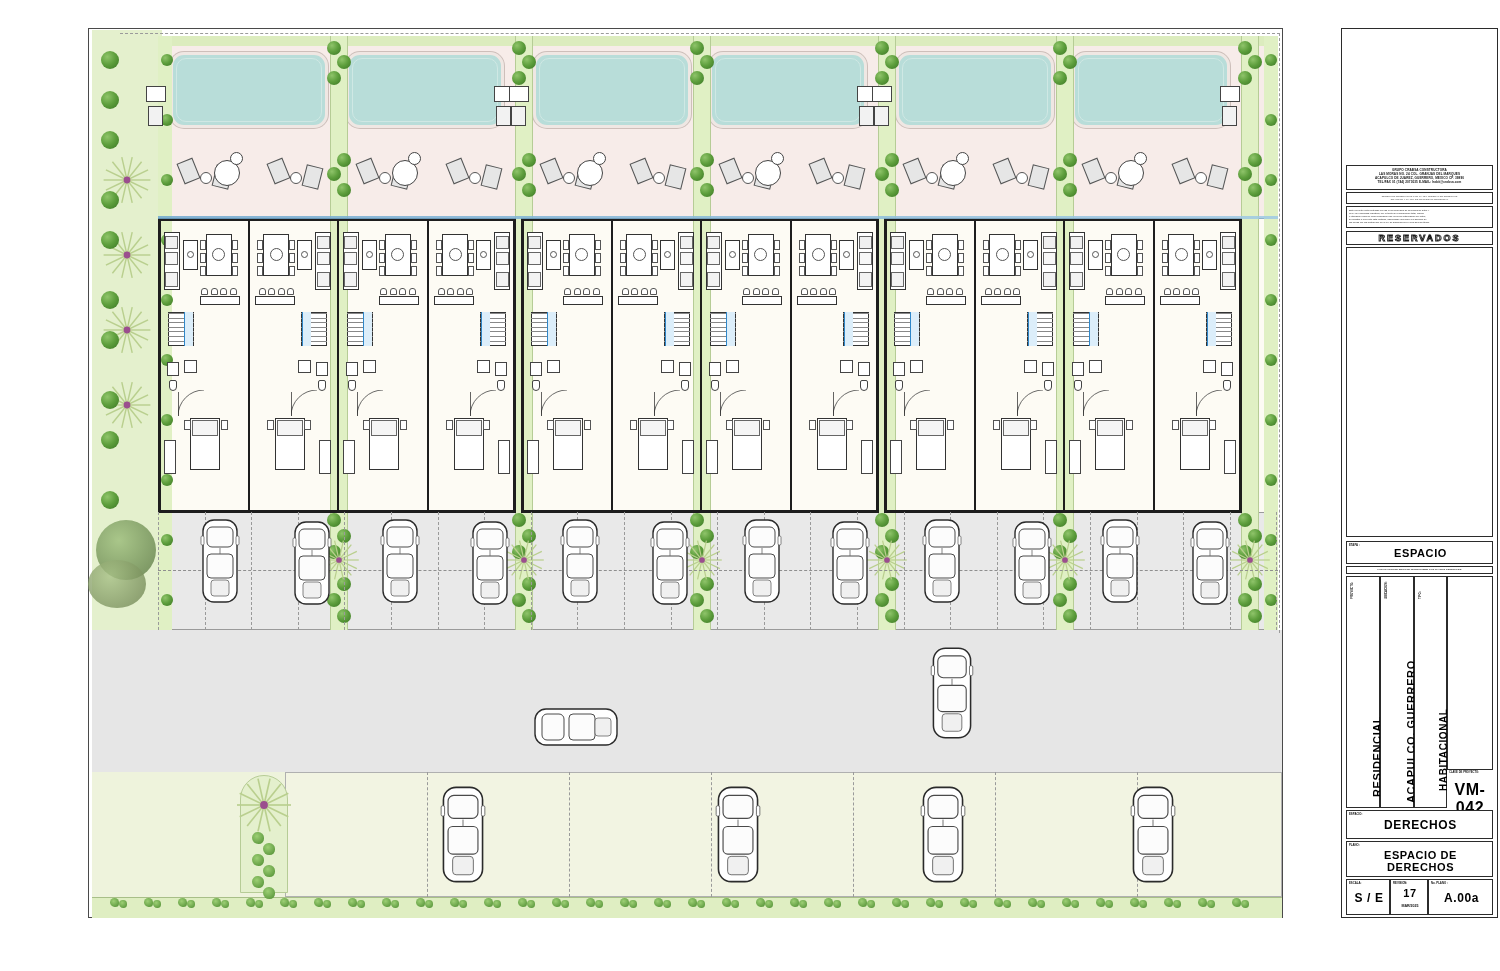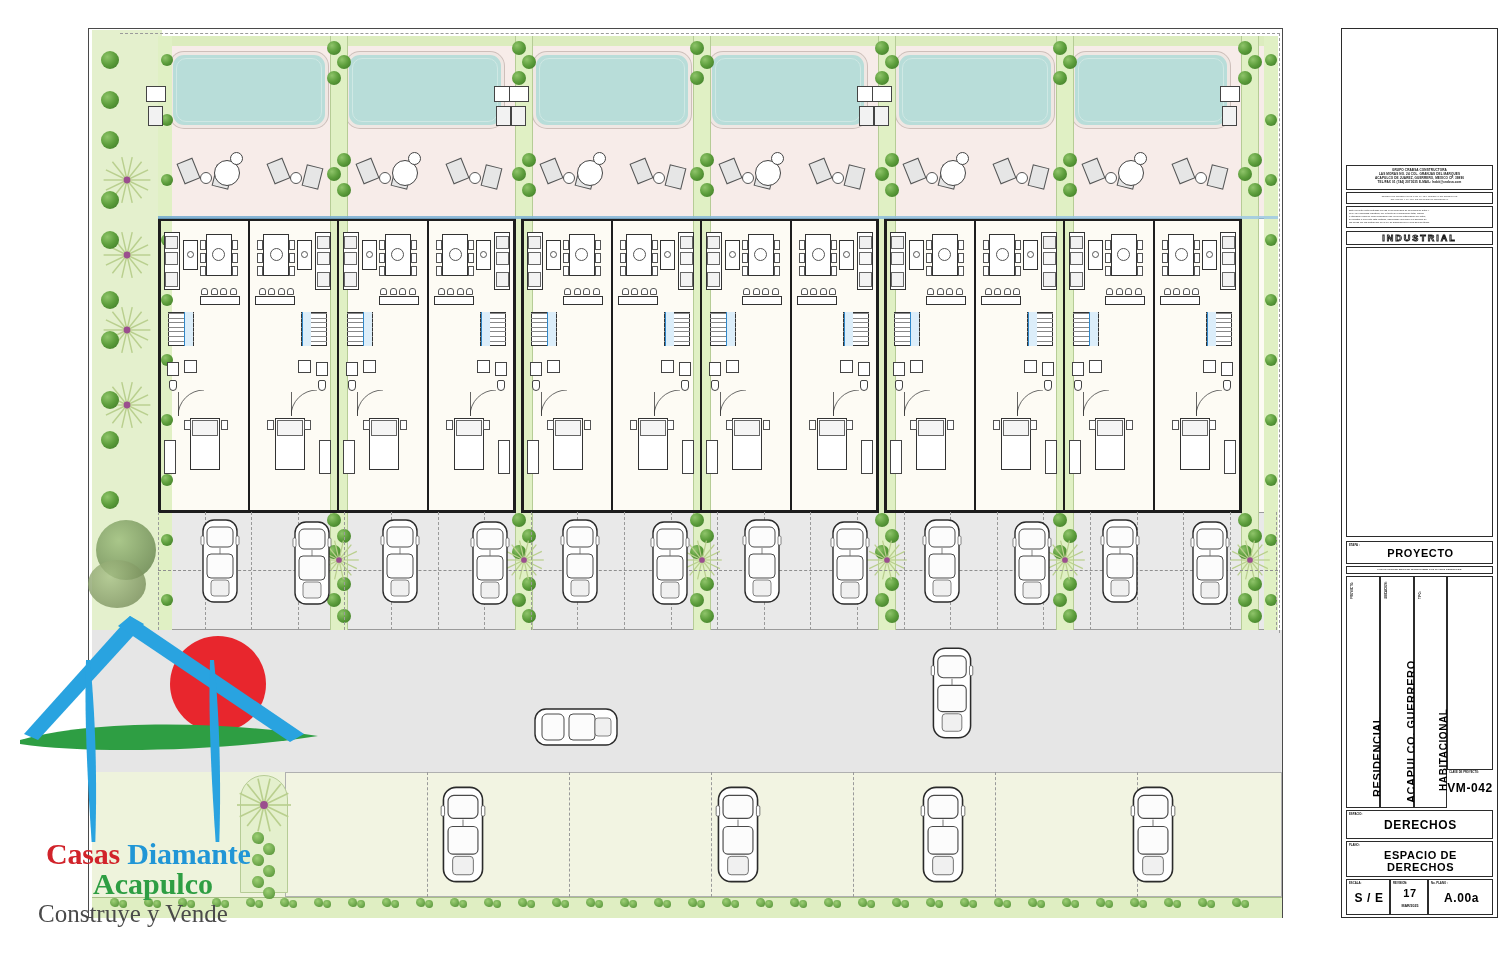--- a/index.html
+++ b/index.html
@@ -1229,40 +1229,20 @@
         <div style="position: absolute; left: 857px; top: 86px; width: 20px; height: 16px; border: 1px solid rgb(68, 68, 68); background: rgb(255, 255, 255); box-sizing: border-box;"></div>
         <div style="position: absolute; left: 859px; top: 106px; width: 15px; height: 20px; border: 1px solid rgb(68, 68, 68); background: rgb(242, 242, 242); box-sizing: border-box;"></div>
         <div style="position: absolute; left: 872px; top: 86px; width: 20px; height: 16px; border: 1px solid rgb(68, 68, 68); background: rgb(255, 255, 255); box-sizing: border-box;"></div>
         <div style="position: absolute; left: 874px; top: 106px; width: 15px; height: 20px; border: 1px solid rgb(68, 68, 68); background: rgb(242, 242, 242); box-sizing: border-box;"></div>
         <div style="position: absolute; left: 1220px; top: 86px; width: 20px; height: 16px; border: 1px solid rgb(68, 68, 68); background: rgb(255, 255, 255); box-sizing: border-box;"></div>
         <div style="position: absolute; left: 1222px; top: 106px; width: 15px; height: 20px; border: 1px solid rgb(68, 68, 68); background: rgb(242, 242, 242); box-sizing: border-box;"></div>
       </div>
 
   </div>
 
-  <div id="watermark">
-    <svg width="330" height="230" viewBox="0 0 330 230" style="position:absolute;left:0;top:0;">
-
-      <circle cx="200" cy="72" r="48" fill="#e8262d"></circle>
-
-      <path d="M2 128 C70 108 200 108 300 124 C200 140 70 142 2 132 Z" fill="#2e9e43"></path>
-
-      <path d="M6 122 L112 4 L126 12 L20 128 Z" fill="#29a3e0"></path>
-      <path d="M112 4 L286 122 L272 130 L100 14 Z" fill="#29a3e0"></path>
-
-      <path d="M72 48 C78 110 80 180 76 264 C70 180 66 110 68 48 Z" fill="#29a3e0"></path>
-      <path d="M196 48 C202 110 204 180 200 264 C194 180 190 110 192 48 Z" fill="#29a3e0"></path>
-    </svg>
-    <div class="wm-casas">
-      <span class="c-red">Casas</span>
-      <span class="c-blue">Diamante</span>
-    </div>
-    <div class="wm-acap">Acapulco</div>
-    <div class="wm-tag">Construye y Vende</div>
-  </div>
 
   <div id="titleblock">
 
 
     <div class="tbcell" style="left:4px;top:136px;width:147px;height:25px;padding:1.5px 1px;">
       <div class="tbtiny">GRUPO CRABSA CONSTRUCTORA</div>
       <div class="tbtiny">LAS MORAS NO. 24 COL. GRANJAS DEL MARQUES</div>
       <div class="tbtiny">ACAPULCO DE JUAREZ, GUERRERO, MEXICO CP. 39890</div>
       <div class="tbtiny">TEL/FAX 01 (744) 2073035 E-MAIL: habit@crabsa.com</div>
     </div>
@@ -1274,28 +1254,28 @@
 
     <div class="tbcell" style="left:4px;top:177px;width:147px;height:22px;padding:1.5px 2px;">
       <div class="tbmicro" style="text-align:justify;font-weight:normal;">Este proyecto esta protegido por las leyes federales de derechos de autor y</div>
       <div class="tbmicro" style="text-align:justify;font-weight:normal;">la ley de propiedad industrial, por lo tanto su reproduccion total, parcial</div>
       <div class="tbmicro" style="text-align:justify;font-weight:normal;">o utilizacion para su comercializacion sin la previa autorizacion del autor,</div>
       <div class="tbmicro" style="text-align:justify;font-weight:normal;">su registro o proyecto esta limitado, haciendose acreedor a la sancion de</div>
       <div class="tbmicro" style="text-align:justify;font-weight:normal;">las penas por las multas que de la ley se disponga por el cual sea del titular.</div>
     </div>
 
     <div class="tbcell" style="left:4px;top:202px;width:147px;height:14px;display:flex;align-items:center;justify-content:center;">
-      <div class="simbologia">INDUSTRIAL</div>
+      <div class="simbologia">RESERVADOS</div>
     </div>
 
     <div class="tbcell" style="left:4px;top:218px;width:147px;height:290px;"></div>
 
     <div class="tbcell" style="left:4px;top:512px;width:147px;height:23px;">
       <div class="tblabel" style="position:absolute;left:2px;top:1px;font-size:2.8px;">ETAPA :</div>
-      <div class="tbbig" style="position:absolute;left:0;top:5px;width:147px;font-size:11px;">PROYECTO</div>
+      <div class="tbbig" style="position:absolute;left:0;top:5px;width:147px;font-size:11px;">ESPACIO</div>
     </div>
 
     <div class="tbcell" style="left:4px;top:537px;width:147px;height:8px;display:flex;align-items:center;justify-content:center;">
       <div class="tbmicro" style="font-size:2.5px;">LOS PLANOS DE DETALLE RIGEN SOBRE LOS PLANOS GENERALES</div>
     </div>
 
     <div class="tbcell" style="left:4px;top:547px;width:34px;height:232px;">
       <div class="vtext tblabel" style="left:3px;top:22px;font-size:2.9px;">PROYECTO:</div>
       <div class="vtext tbbig" style="left:24px;top:220px;font-size:11px;">RESIDENCIAL</div>
     </div>
@@ -1306,21 +1286,21 @@
     </div>
 
     <div class="tbcell" style="left:72px;top:547px;width:33px;height:232px;">
       <div class="vtext tblabel" style="left:3px;top:22px;font-size:2.9px;">TIPO:</div>
       <div class="vtext tbbig" style="left:23px;top:214px;font-size:10px;">HABITACIONAL</div>
     </div>
 
     <div class="tbcell" style="left:105px;top:547px;width:46px;height:232px;"></div>
     <div class="tbcell" style="left:105px;top:740px;width:46px;height:39px;border:none;border-top:1px solid #2b2b2b;">
       <div class="tblabel" style="position:absolute;left:2px;top:1px;font-size:2.7px;">CLAVE DE PROYECTO:</div>
-      <div class="tbbig" style="position:absolute;left:0;top:11px;width:46px;font-size:12px;">VM-042</div>
+      <div class="tbbig" style="position:absolute;left:0;top:11px;width:46px;font-size:16px;">VM-042</div>
     </div>
 
     <div class="tbcell" style="left:4px;top:781px;width:147px;height:29px;">
       <div class="tblabel" style="position:absolute;left:2px;top:1px;font-size:2.8px;">ESPACIO:</div>
       <div class="tbbig" style="position:absolute;left:0;top:7px;width:147px;font-size:12px;">DERECHOS</div>
     </div>
 
     <div class="tbcell" style="left:4px;top:812px;width:147px;height:36px;">
       <div class="tblabel" style="position:absolute;left:2px;top:1px;font-size:2.8px;">PLANO:</div>
       <div class="tbbig" style="position:absolute;left:0;top:7px;width:147px;font-size:11px;line-height:12px;">ESPACIO DE</div>

